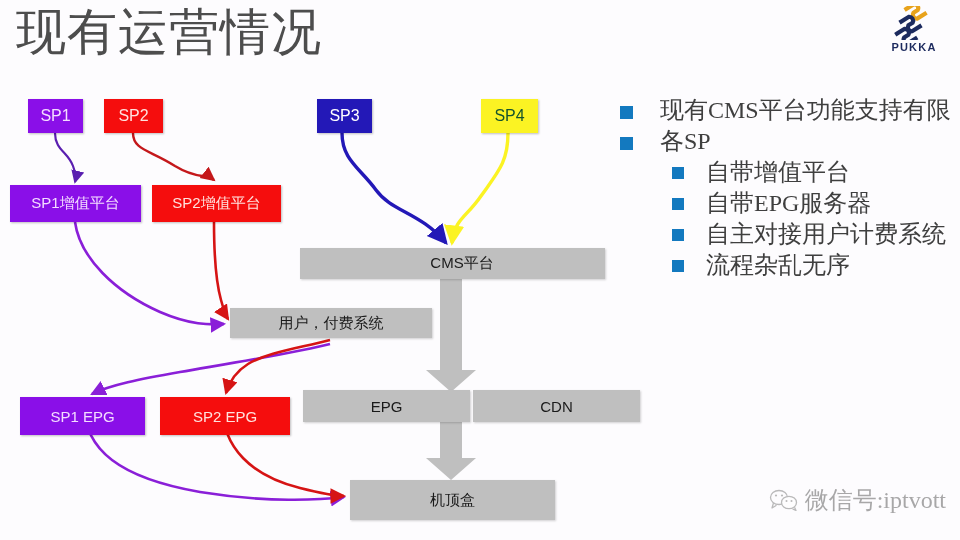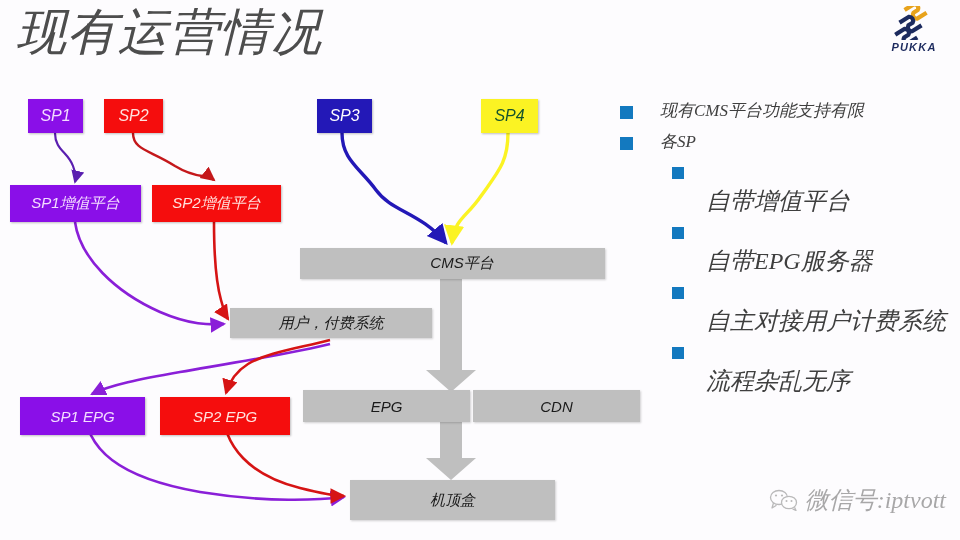--- a/index.html
+++ b/index.html
@@ -7,21 +7,20 @@
     padding: 0;
     background: #ffffff;
   }
   #slide {
     position: relative;
     width: 960px;
     height: 540px;
     background: #fdfcfe;
     overflow: hidden;
     font-family: "Liberation Sans", "DejaVu Sans", sans-serif;
-    font-style: italic;
   }
   #diagram-svg {
     position: absolute;
     left: 0; top: 0;
     width: 960px; height: 540px;
     pointer-events: none;
   }
 
   
   .slide-title {
@@ -112,22 +111,22 @@
     background: #1379bf;
     margin-top: 10px;
   }
   .lvl1 .bullet-sq { width: 13px; height: 13px; margin-right: 27px; }
   .lvl2 .bullet-sq { width: 12px; height: 12px; margin-right: 22px; margin-top: 9px; }
   .bullet-text {
     font-family: "Liberation Serif", "DejaVu Serif", serif;
     color: #3f3f3f;
     line-height: 29px;
   }
-  .lvl1 .bullet-text { font-size: 17px; }
-  .lvl2 .bullet-text { font-size: 24px; margin-top: 29px; }
+  .lvl1 .bullet-text { font-size: 24px; }
+  .lvl2 .bullet-text { font-size: 24px; }
 
   
   .watermark {
     position: absolute;
     right: 14px;
     bottom: 24px;
     display: flex;
     align-items: center;
     opacity: 0.58;
   }

